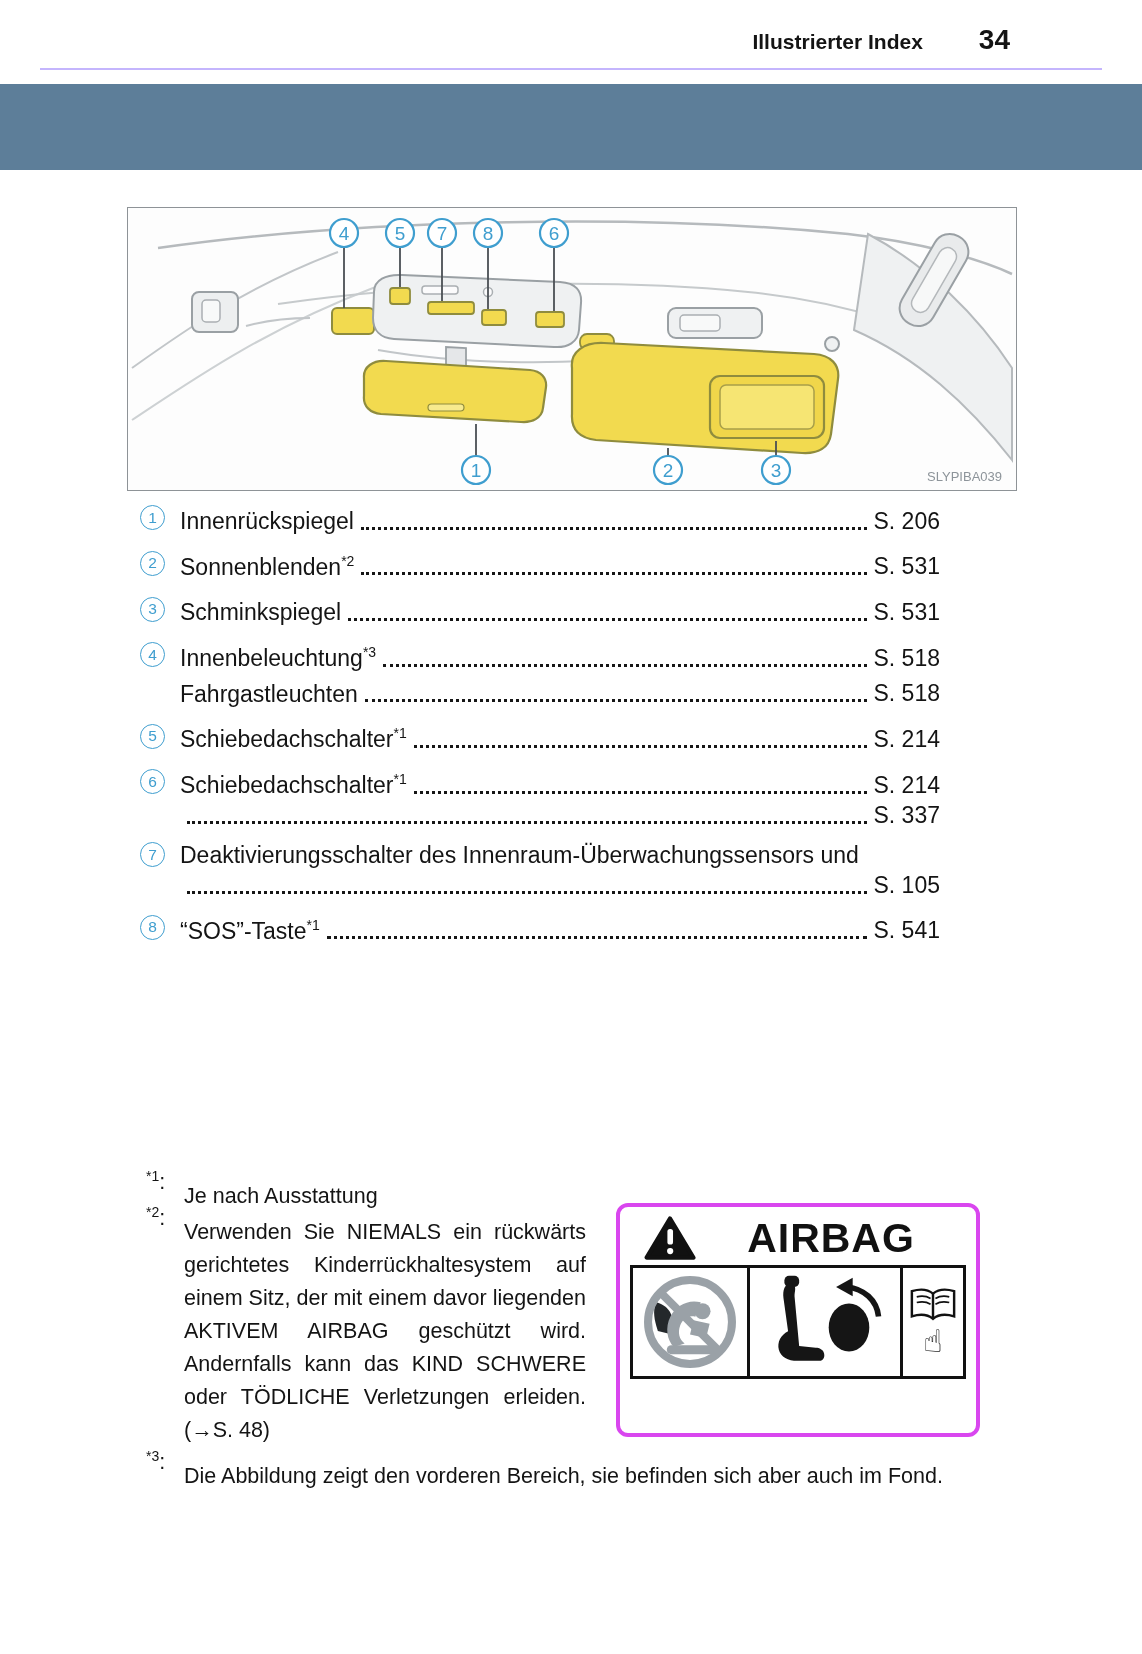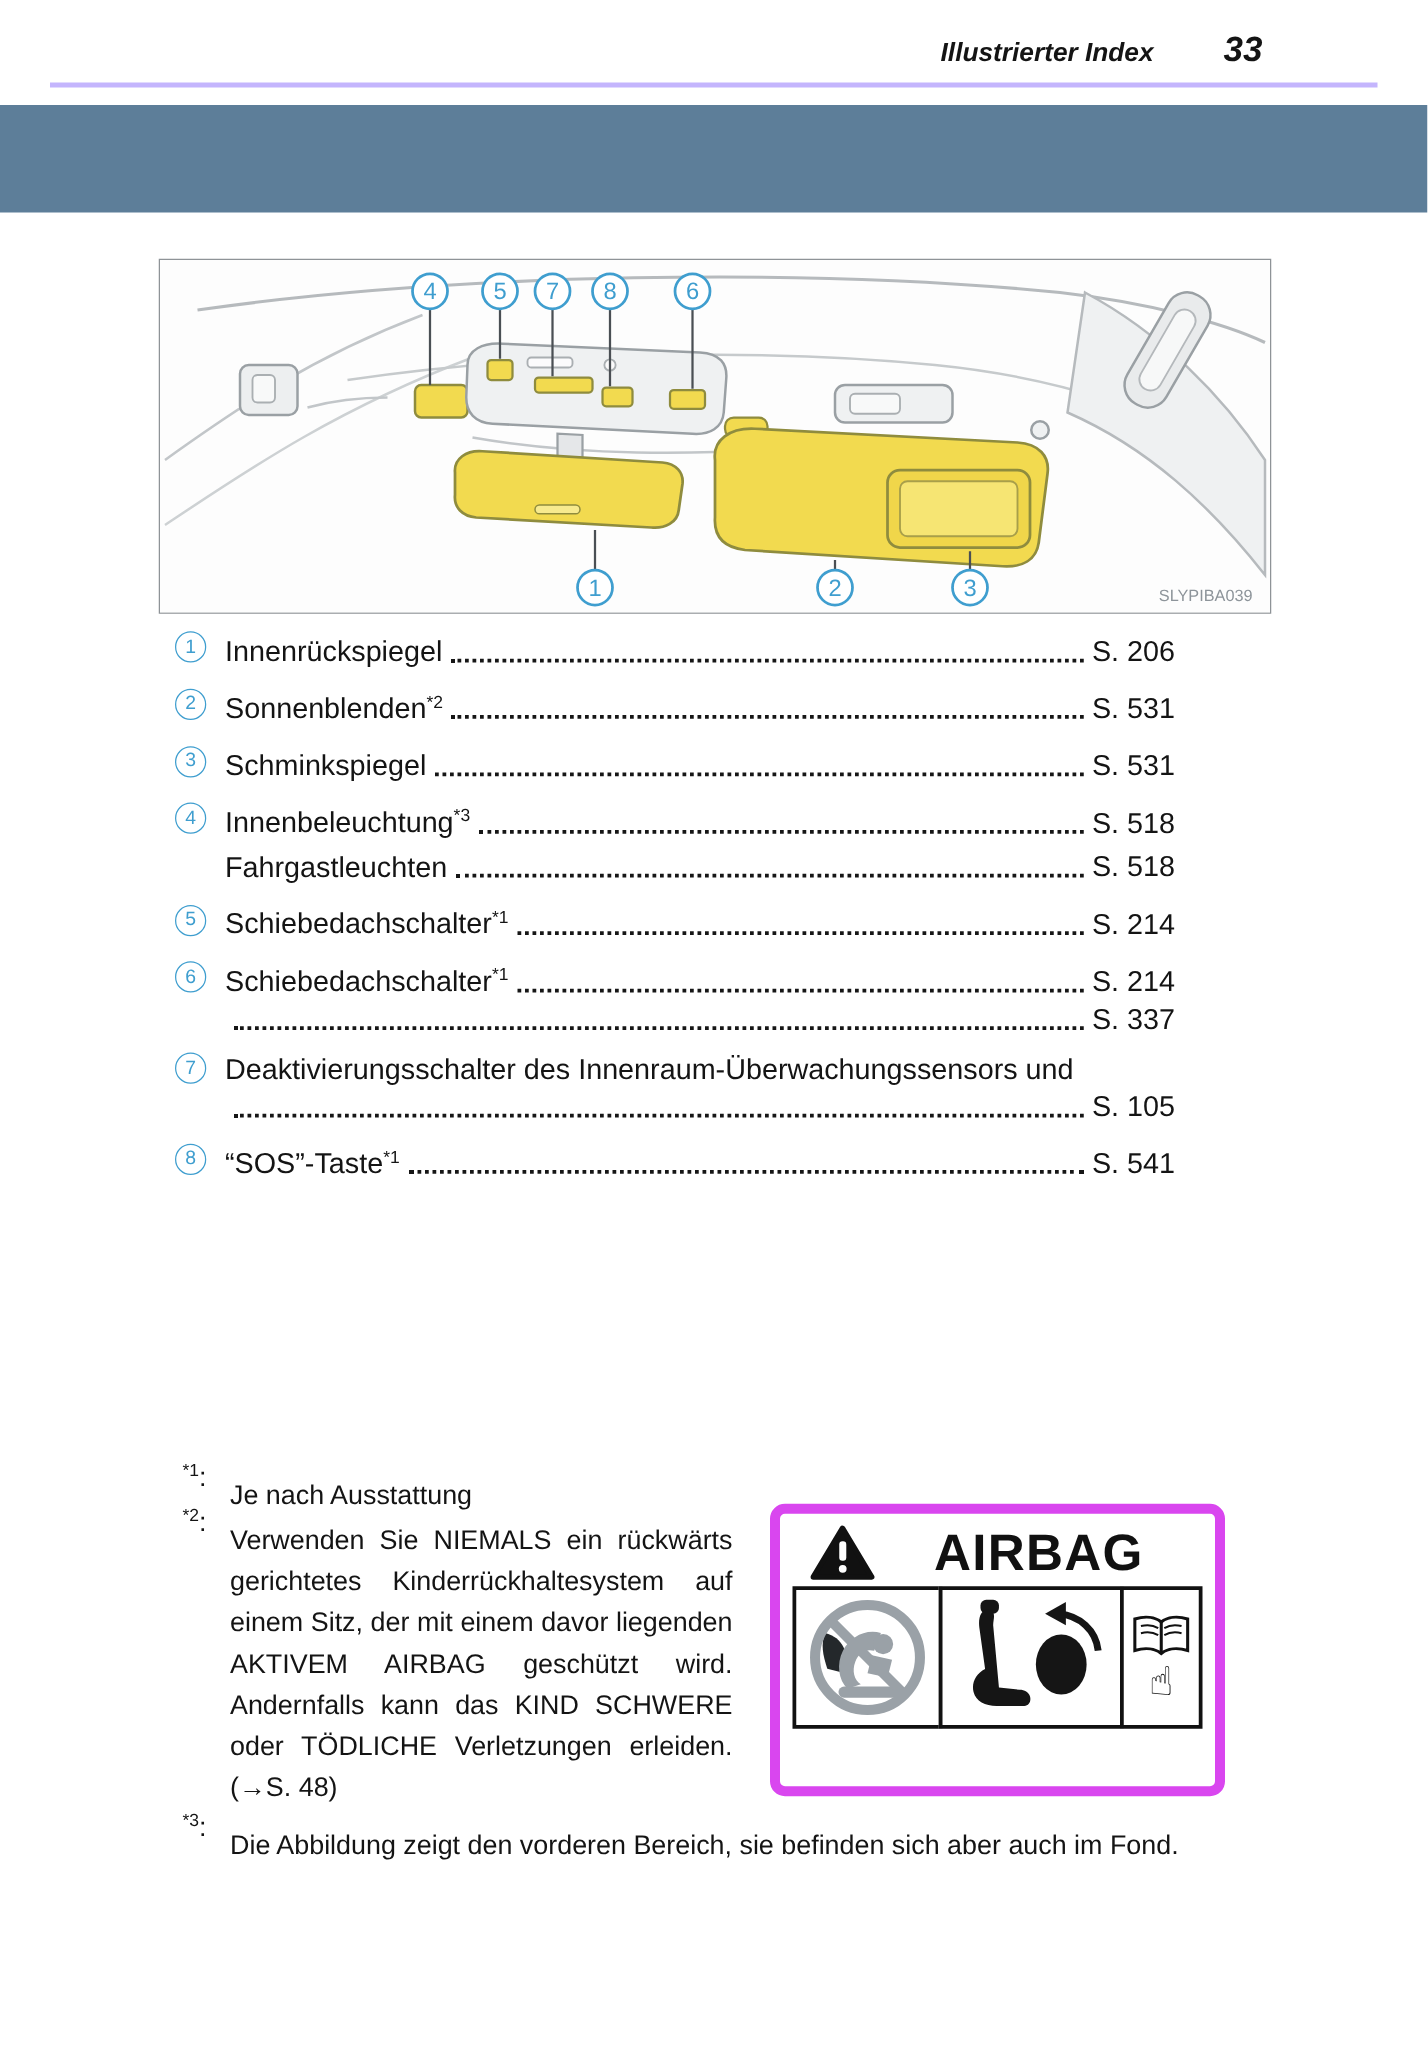--- a/index.html
+++ b/index.html
@@ -6,22 +6,22 @@
     --blue:#3f9ecf;
     --band:#5d7e99;
     --yellow:#f2da4f;
     --ink:#141414;
   }
   *{box-sizing:border-box;margin:0;padding:0;}
   body{background:#ffffff;font-family:"Liberation Sans",sans-serif;color:var(--ink);}
   .page{position:relative;width:1142px;height:1654px;background:#ffffff;overflow:hidden;}
 
   
-  .hdr{position:absolute;left:40px;right:40px;top:24px;height:46px;border-bottom:4px solid #c4b5fd;
-       display:flex;align-items:baseline;justify-content:flex-end;font-style:italic;}
+  .hdr{position:absolute;left:40px;right:40px;top:24px;height:46px;border-bottom:2px solid #c4b5fd;
+       display:flex;align-items:baseline;justify-content:flex-end;}
   .hdr-title{font-weight:bold;font-size:21px;margin-right:56px;}
   .hdr-num{font-weight:bold;font-size:28px;padding-right:92px;}
 
   .band{position:absolute;left:0;top:84px;width:1142px;height:86px;background:var(--band);}
 
   
   .figure{position:absolute;left:127px;top:207px;width:890px;height:284px;border:1.5px solid #8e9397;background:#fdfdfd;}
   .figure svg{display:block;width:100%;height:100%;}
   .co-circ{fill:#ffffff;stroke:var(--blue);stroke-width:2.2;}
   .co-num{fill:var(--blue);font-size:19px;font-family:"Liberation Sans",sans-serif;text-anchor:middle;}
@@ -43,40 +43,40 @@
   .fnote{position:absolute;font-size:21.5px;line-height:33px;}
   .fn1{left:146px;top:1160px;display:flex;}
   .fn2{left:146px;top:1196px;width:440px;display:flex;}
   .fn3{left:146px;top:1440px;display:flex;width:960px;}
   .fnmark{flex:0 0 38px;}
   .fnmark sup{font-size:14px;}
   .fntext{flex:1;margin-top:20px;}
   .just{text-align:justify;}
 
   
-  .airbag{position:absolute;left:616px;top:1203px;width:364px;height:234px;border:8px solid #d946ef;
+  .airbag{position:absolute;left:616px;top:1203px;width:364px;height:234px;border:4px solid #d946ef;
           border-radius:12px;background:#fff;padding:6px 10px;}
   .ab-head{display:flex;align-items:center;height:50px;}
   .ab-tri{margin-left:14px;flex:0 0 auto;}
   .ab-title{flex:1;text-align:center;font-size:41px;font-weight:bold;letter-spacing:1px;color:#111;}
   .ab-cells{display:flex;height:114px;margin-top:2px;}
   .ab-cell{border:3px solid #111;background:#fff;display:flex;flex-direction:column;align-items:center;justify-content:center;}
   .ab-c1{flex:0 0 120px;}
   .ab-c2{flex:1 1 auto;margin-left:-3px;}
   .ab-c3{flex:0 0 66px;margin-left:-3px;}
   .hand{font-size:32px;line-height:1;color:#111;font-family:"DejaVu Sans",sans-serif;margin-top:2px;}
 </style>
 </head>
 <body>
 
 <div class="page">
 
   <div class="hdr">
     <span class="hdr-title">Illustrierter Index</span>
-    <span class="hdr-num">33</span>
+    <span class="hdr-num">34</span>
   </div>
 
   <div class="band"></div>
 
   <div class="figure">
     <svg viewBox="0 0 888 282">
       <rect x="0" y="0" width="888" height="282" fill="#fdfdfd"></rect>
 
       <path d="M4,160 C60,120 120,78 210,44" fill="none" stroke="#c2c6c9" stroke-width="2"></path>
       <path d="M4,212 C70,168 140,120 250,78" fill="none" stroke="#cdd1d3" stroke-width="2"></path>

